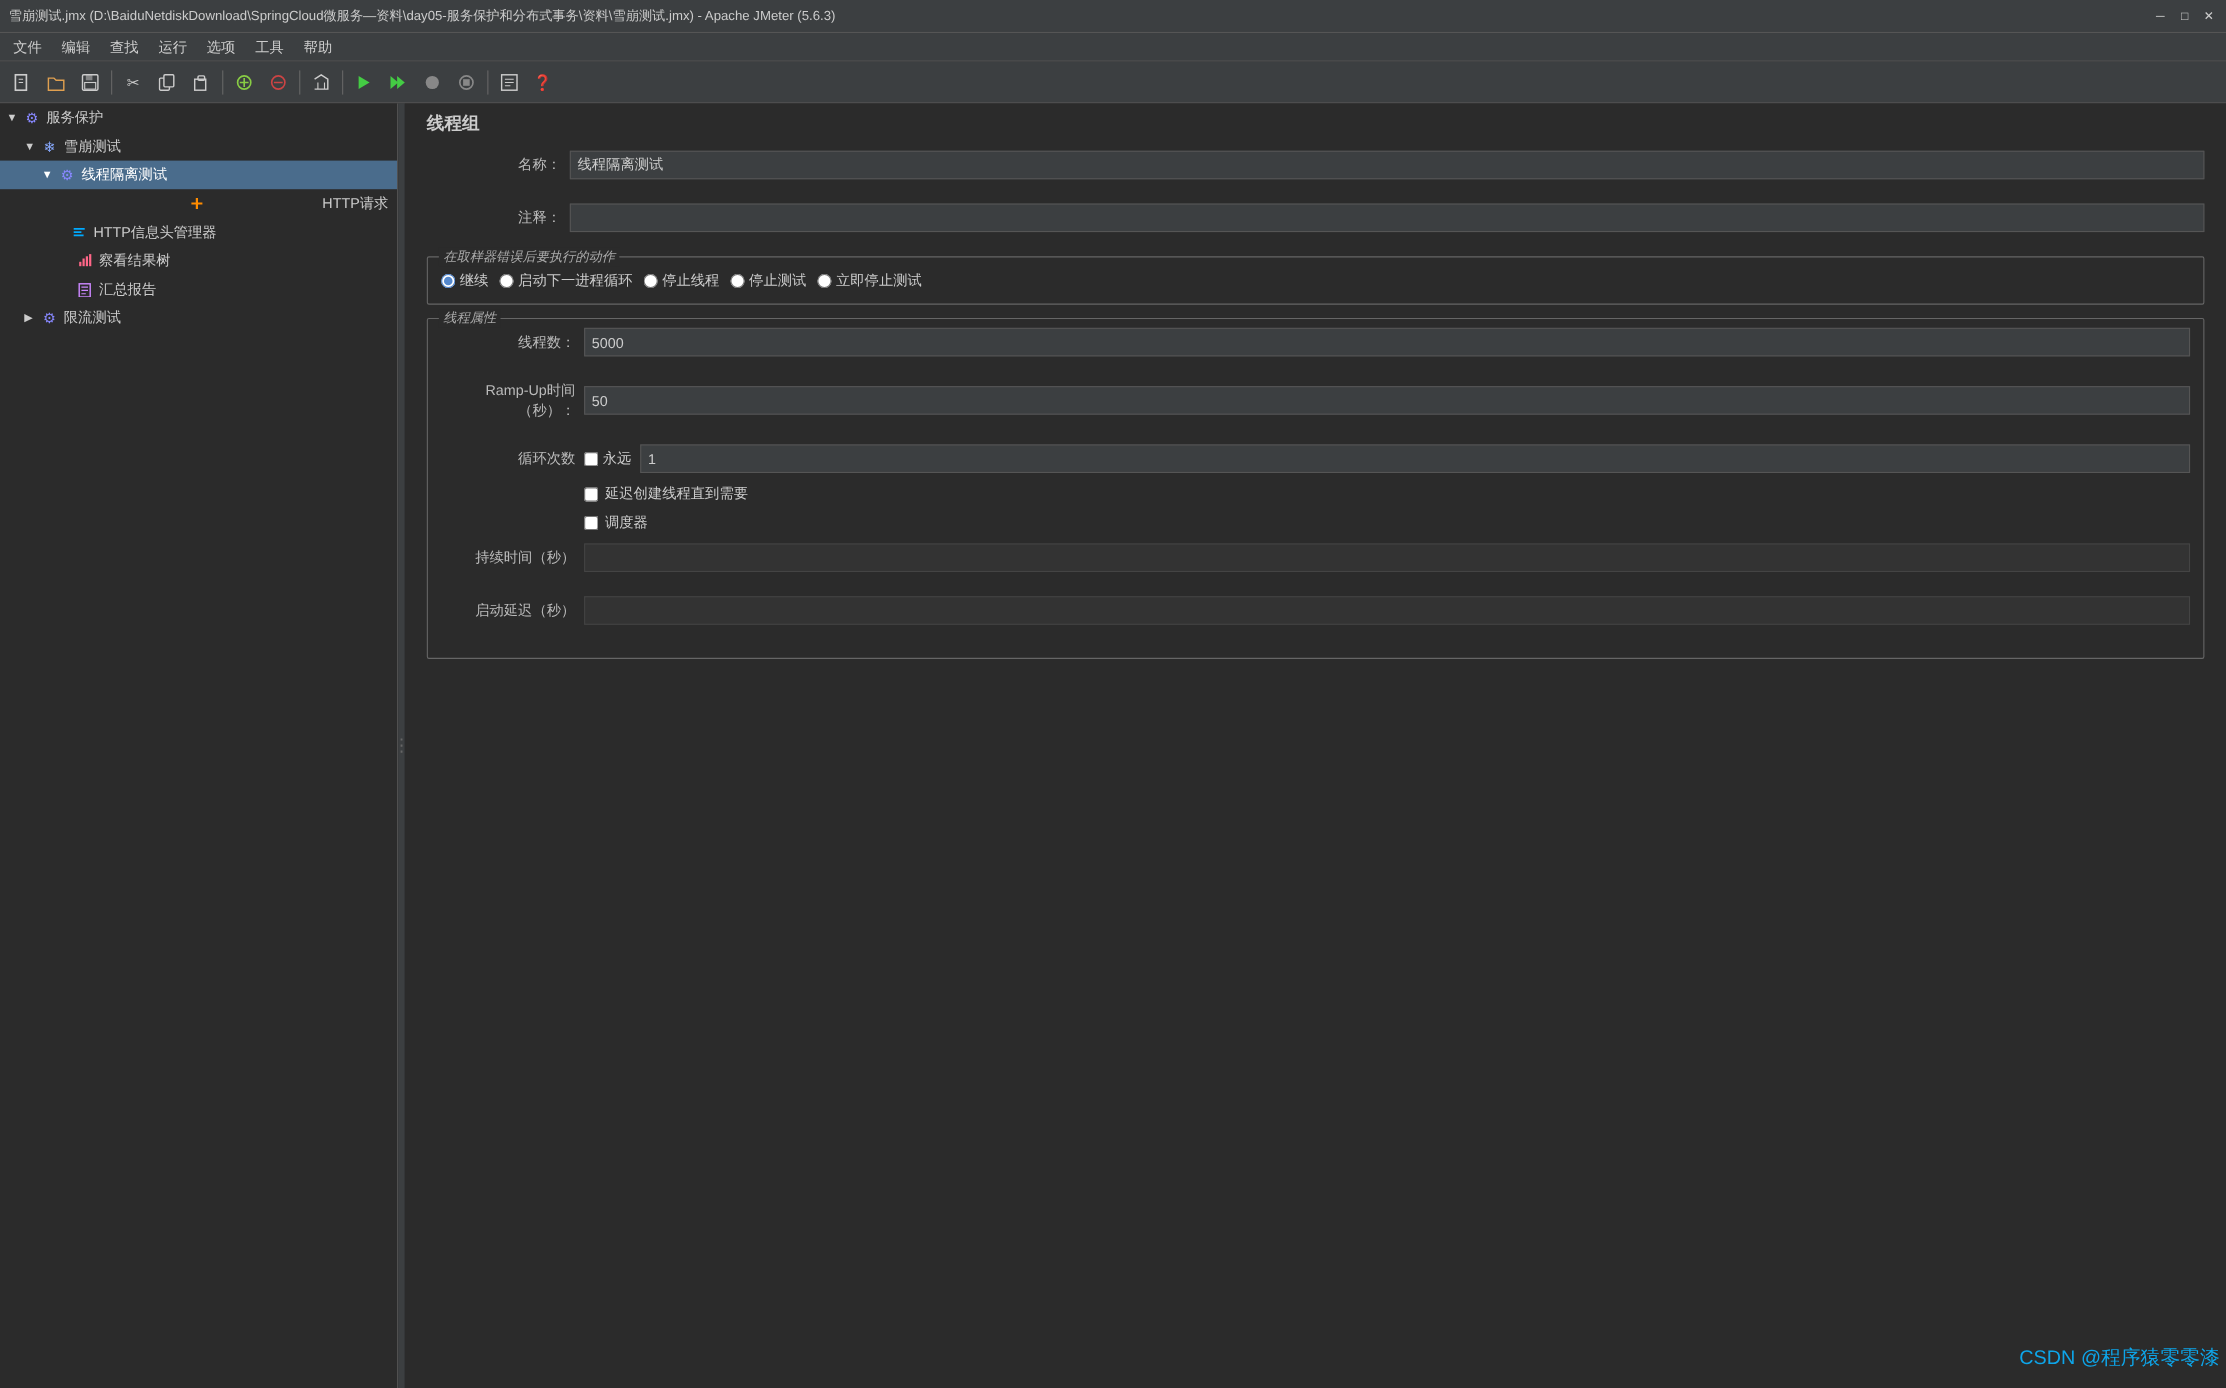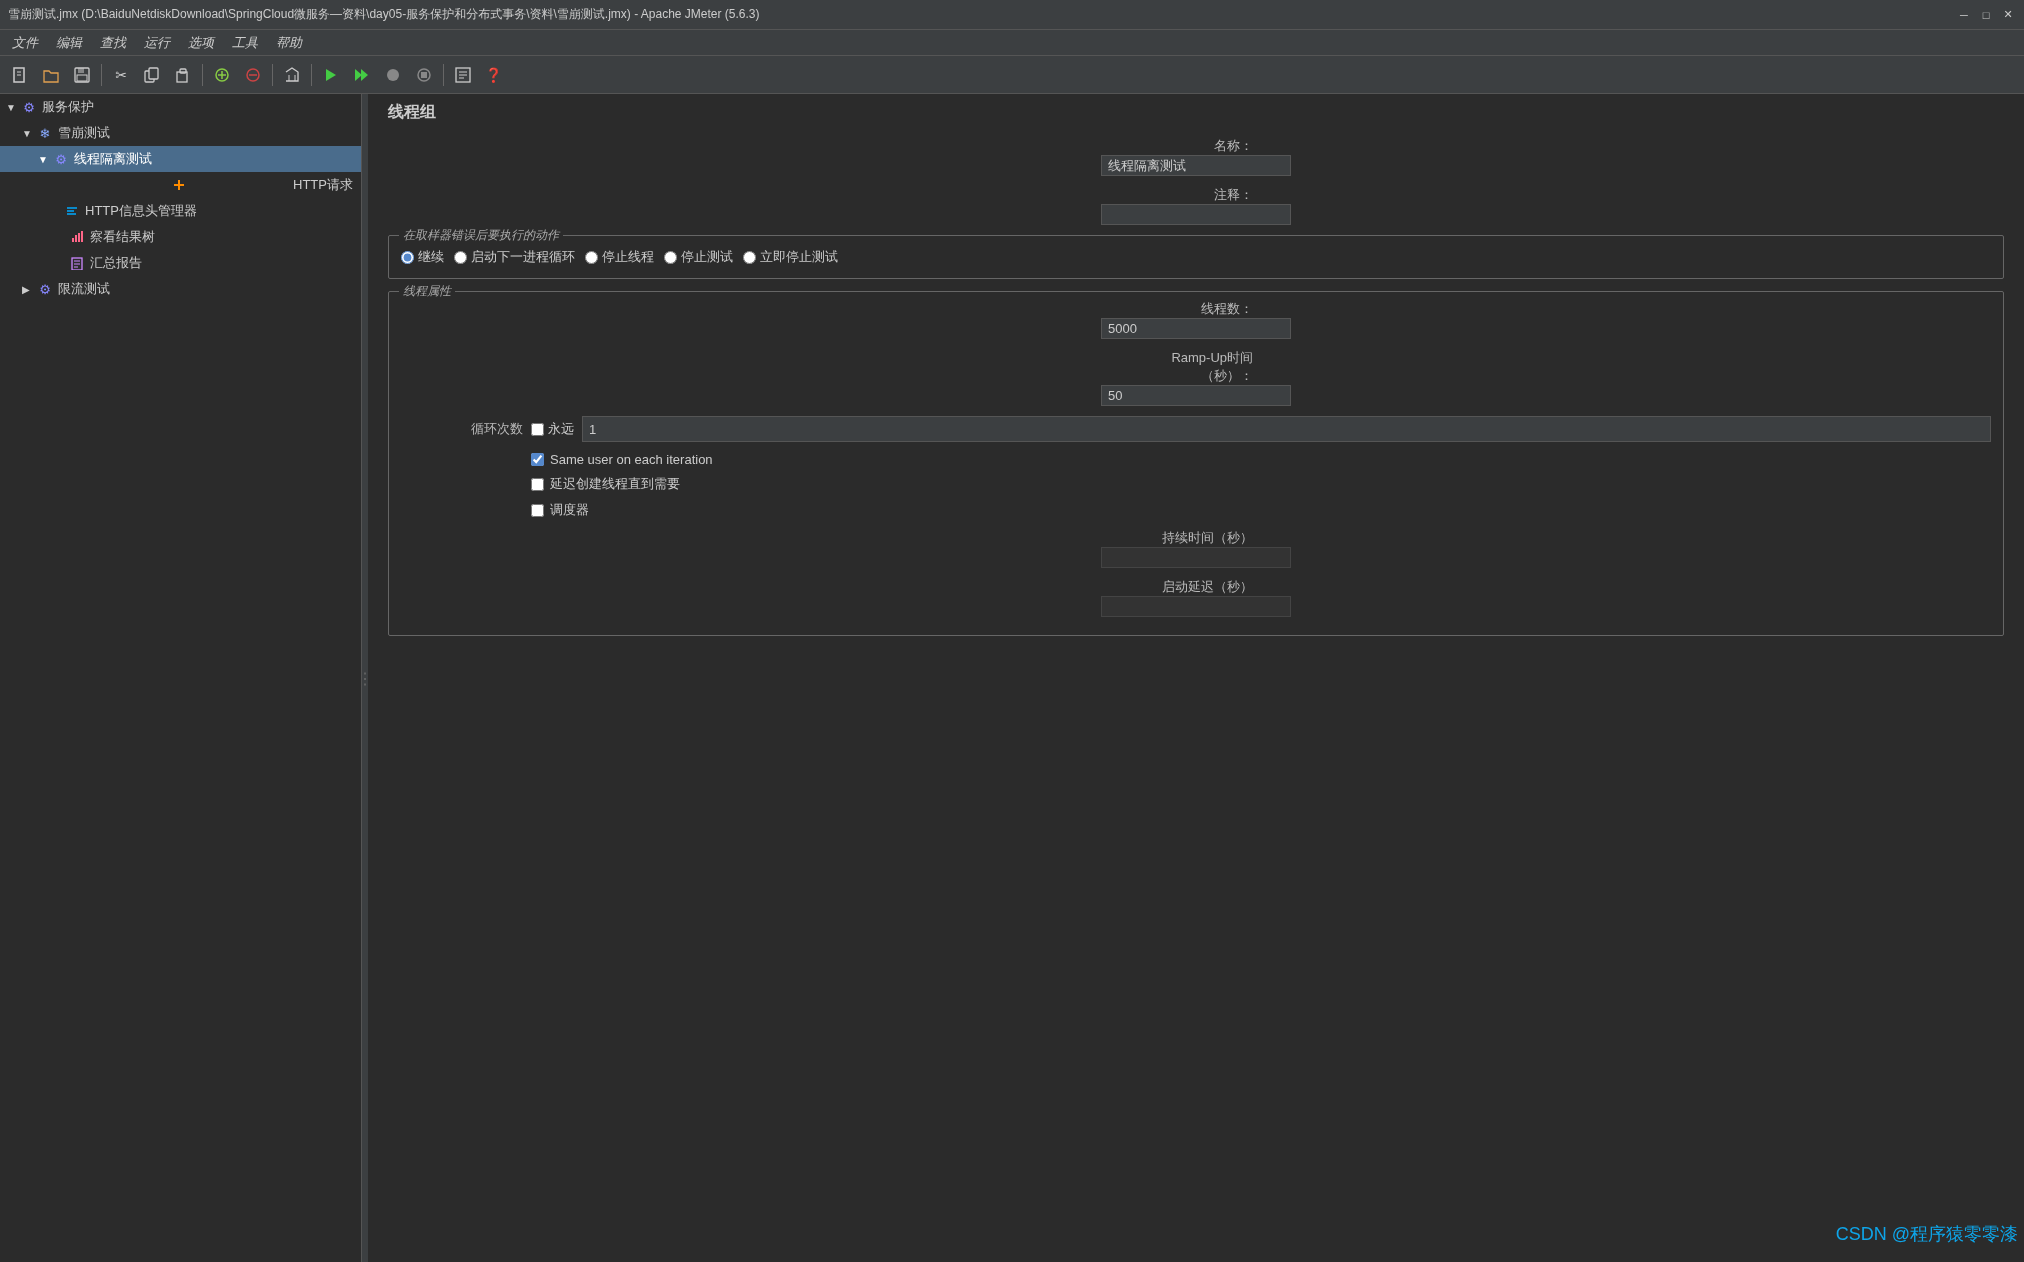--- a/index.html
+++ b/index.html
@@ -47,21 +47,20 @@
       align-items: center;
       padding: 0 4px;
       border-bottom: 1px solid #555;
       gap: 2px;
     }
     .menu-item {
       padding: 2px 8px;
       cursor: pointer;
       color: #cccccc;
       font-size: 13px;
-      font-style: italic;
     }
     
     #toolbar {
       background: #3c3f41;
       height: 38px;
       display: flex;
       align-items: center;
       padding: 0 6px;
       gap: 3px;
       border-bottom: 1px solid #555;
@@ -131,22 +130,21 @@
     }
     .section-title {
       font-size: 16px;
       font-weight: bold;
       color: #cccccc;
       margin-bottom: 14px;
     }
     .form-row {
       display: flex;
       align-items: center;
-      margin-bottom: 10px;
-      flex-direction: column;
+      margin-bottom: 22px;
     }
     .form-label {
       width: 130px;
       text-align: right;
       padding-right: 8px;
       color: #bbbbbb;
       flex-shrink: 0;
     }
     .form-input {
       flex: 1;
@@ -510,24 +508,20 @@
 
       <div class="loop-row">
         <label class="loop-label">循环次数</label>
         <div class="loop-forever">
           <input type="checkbox" id="forever-cb" style="">
           <label for="forever-cb">永远</label>
         </div>
         <input class="loop-input" type="text" value="1" style="">
       </div>
 
-      <div class="checkbox-row">
-        <input type="checkbox" id="same-user-cb" checked="" style="">
-        <label for="same-user-cb" class="checkbox-label">Same user on each iteration</label>
-      </div>
 
       <div class="checkbox-row">
         <input type="checkbox" id="delay-create-cb" style="">
         <label for="delay-create-cb" class="checkbox-label">延迟创建线程直到需要</label>
       </div>
 
       <div class="checkbox-row">
         <input type="checkbox" id="scheduler-cb" style="">
         <label for="scheduler-cb" class="checkbox-label">调度器</label>
       </div>

